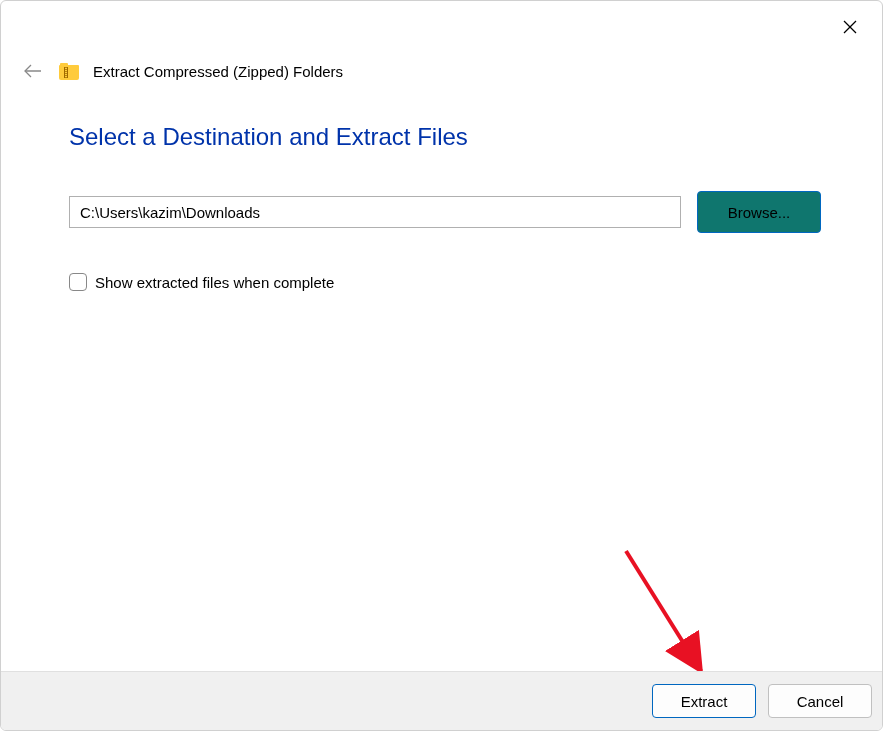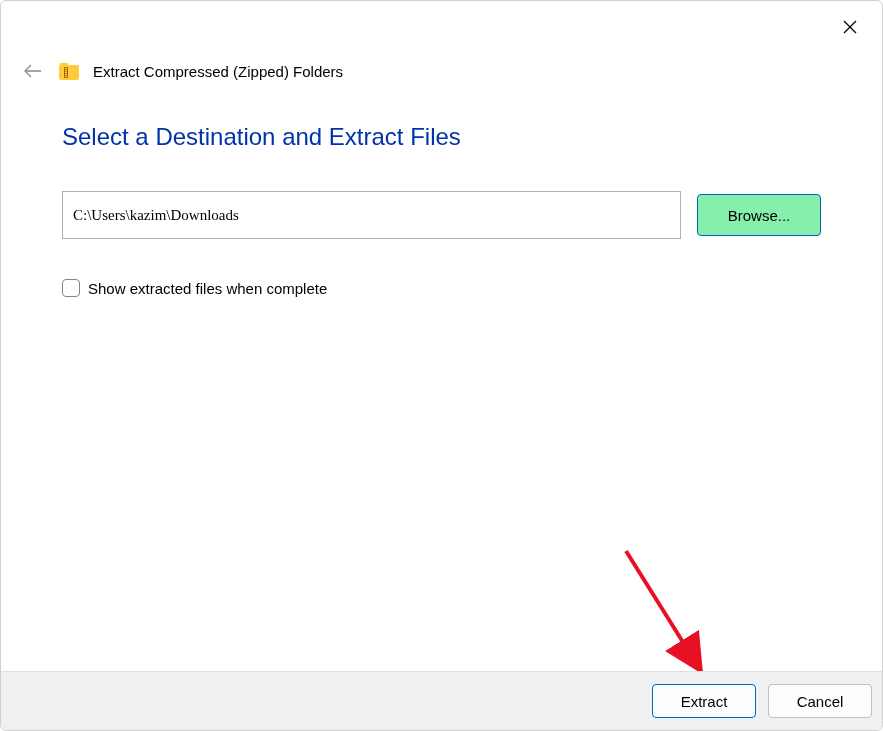--- a/index.html
+++ b/index.html
@@ -91,21 +91,21 @@
       border-left: 1px solid #a06800;
       border-right: 1px solid #a06800;
     }
     .header-title {
       font-size: 15px;
       color: #000;
     }
     .content {
       position: absolute;
       top: 122px;
-      left: 61px;
+      left: 68px;
       right: 61px;
     }
     .main-heading {
       font-size: 24px;
       color: #0033aa;
       font-weight: 400;
       margin-bottom: 40px;
     }
     .field-label {
       font-size: 15px;
@@ -113,33 +113,33 @@
       margin-bottom: 10px;
     }
     .path-row {
       display: flex;
       gap: 16px;
       align-items: center;
       margin-bottom: 40px;
     }
     .path-input {
       flex: 1;
-      height: 48px;
+      height: 32px;
       border: 1px solid #b0b0b0;
       padding: 8px 10px;
       font-size: 15px;
-      font-family: Liberation Serif, serif;
+      font-family: Liberation Sans, sans-serif;
       outline: none;
       background: #fff;
     }
     .browse-btn {
       width: 124px;
       height: 42px;
       border: 1px solid #0067c0;
-      background: #86efac;
+      background: #0f766e;
       border-radius: 4px;
       font-size: 15px;
       color: #000;
       cursor: pointer;
       font-family: inherit;
     }
     .checkbox-row {
       display: flex;
       align-items: center;
       gap: 8px;

